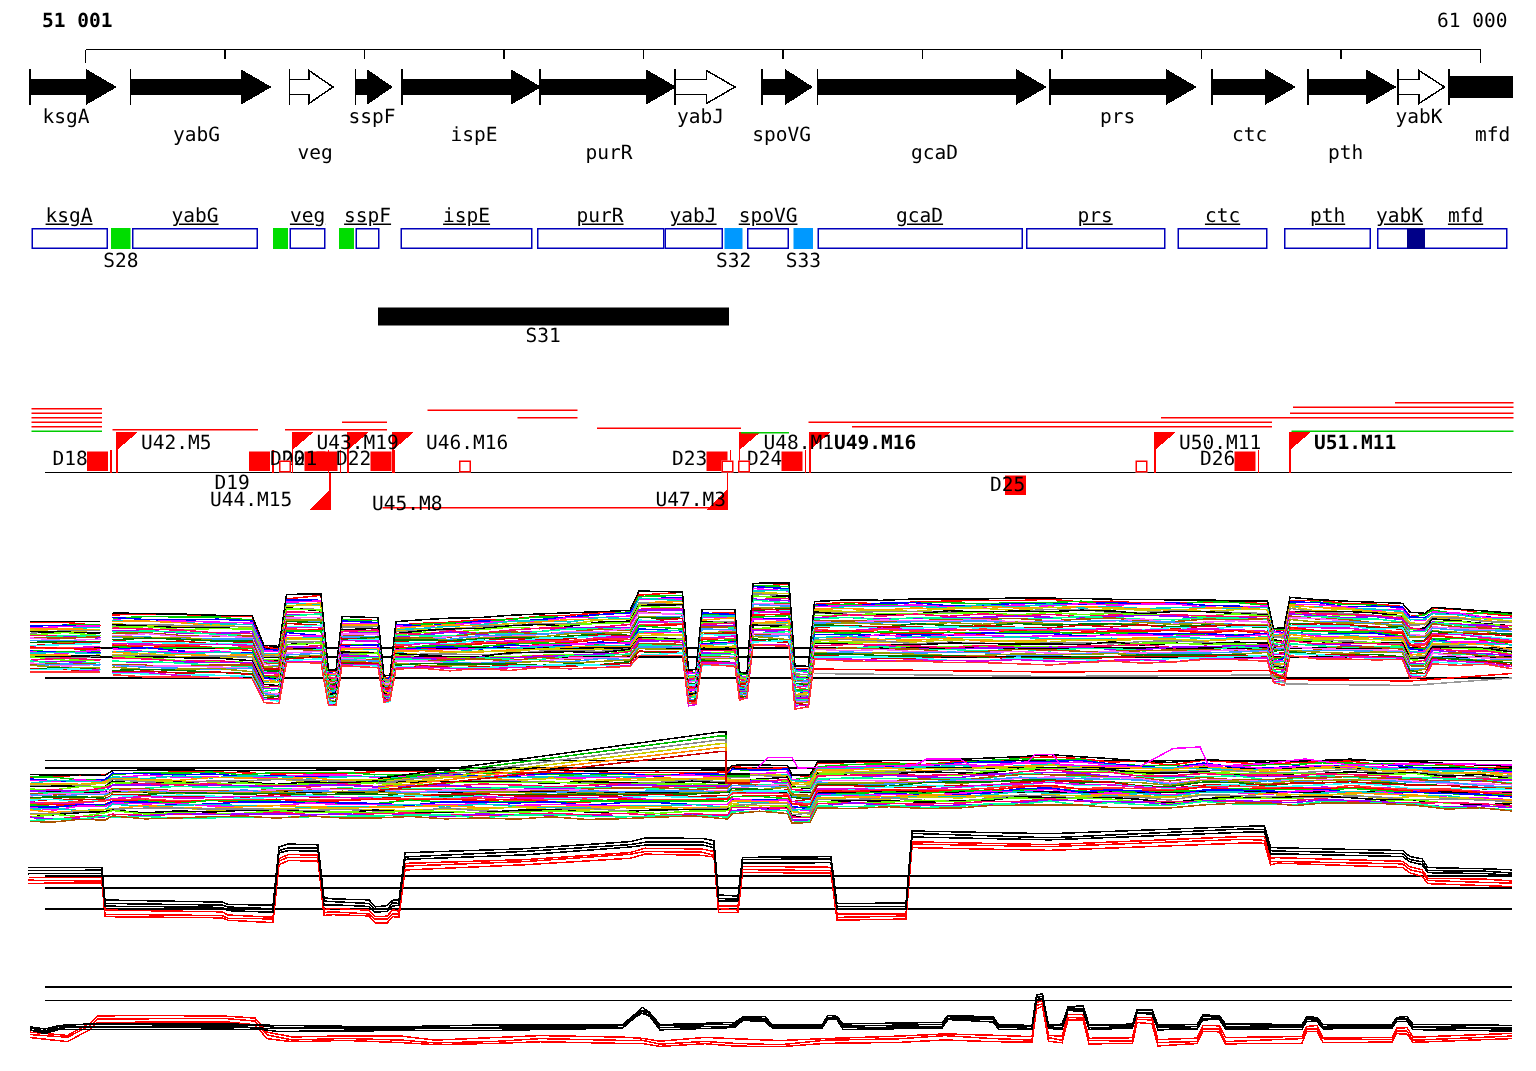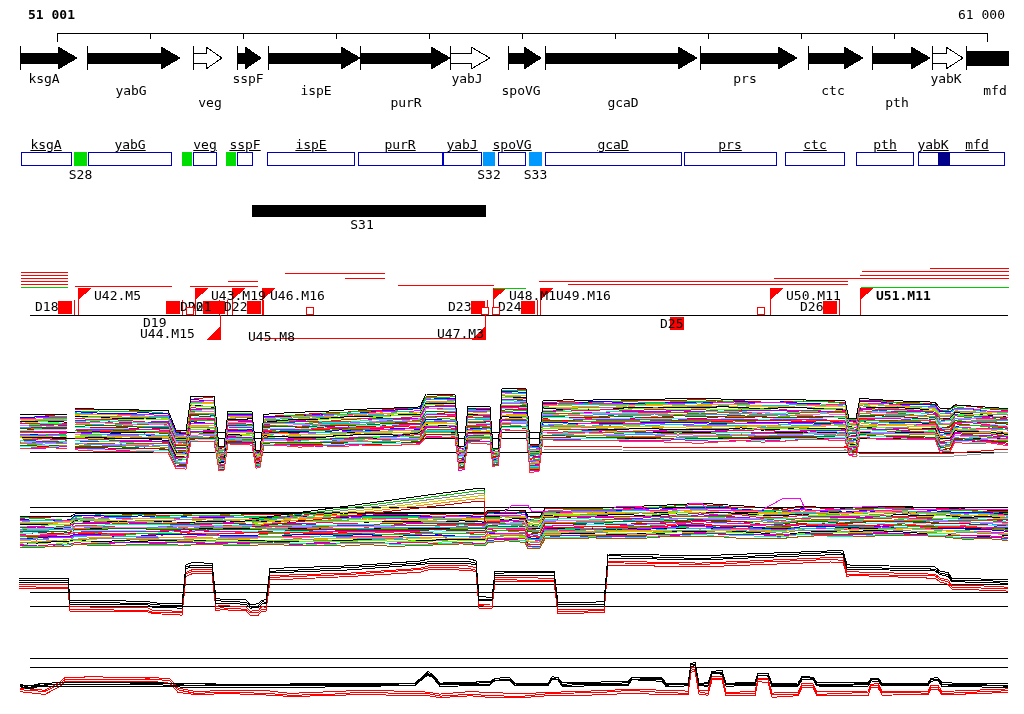--- a/index.html
+++ b/index.html
@@ -321,23 +321,23 @@
       <div class="hline" style="left:568px;top:284px;width:280px;background:#ff0000;"></div>
       <div class="hline" style="left:774px;top:278px;width:235px;background:#ff0000;"></div>
       <div class="hline" style="left:860px;top:275px;width:149px;background:#ff0000;"></div>
       <div class="hline" style="left:862px;top:271px;width:147px;background:#ff0000;"></div>
       <div class="hline" style="left:930px;top:268px;width:79px;background:#ff0000;"></div>
       <div class="hline" style="left:861px;top:287px;width:148px;background:#00cc00;"></div>
       <div class="hline" style="left:255px;top:338px;width:228px;background:#ff0000;"></div>
       <div class="lbl" style="left:94px;top:289px;">U42.M5</div>
       <div class="lbl" style="left:211px;top:289px;">U43.M19</div>
       <div class="lbl" style="left:248px;top:289px;margin-top:41px;">U45.M8</div>
-      <div class="lbl" style="left:270px;top:289px;text-align:center;">U46.M16</div>
+      <div class="lbl" style="left:284px;top:289px;text-align:center;">U46.M16</div>
       <div class="lbl" style="left:509px;top:289px;">U48.M1</div>
-      <div class="lbl" style="left:556px;top:289px;">U49.M16</div>
+      <div class="lbl" style="left:556px;top:289px;font-weight:bold;">U49.M16</div>
       <div class="lbl" style="left:786px;top:289px;">U50.M11</div>
       <div class="lbl" style="left:876px;top:289px;font-weight:bold;">U51.M11</div>
       <div class="lbl" style="left:35px;top:300px;">D18</div>
       <div class="sq" style="left:58px;top:301px;width:14px;height:13px;background:#ff0000;"></div>
       <div class="lbl" style="left:143px;top:316px;">D19</div>
       <div class="sq" style="left:166px;top:301px;width:14px;height:13px;background:#ff0000;"></div>
       <div class="lbl" style="left:180px;top:300px;">D20</div>
       <div class="sq" style="left:203px;top:301px;width:14px;height:13px;background:#ff0000;"></div>
       <div class="lbl" style="left:188px;top:300px;">D21</div>
       <div class="sq" style="left:211px;top:301px;width:14px;height:13px;background:#ff0000;"></div>

